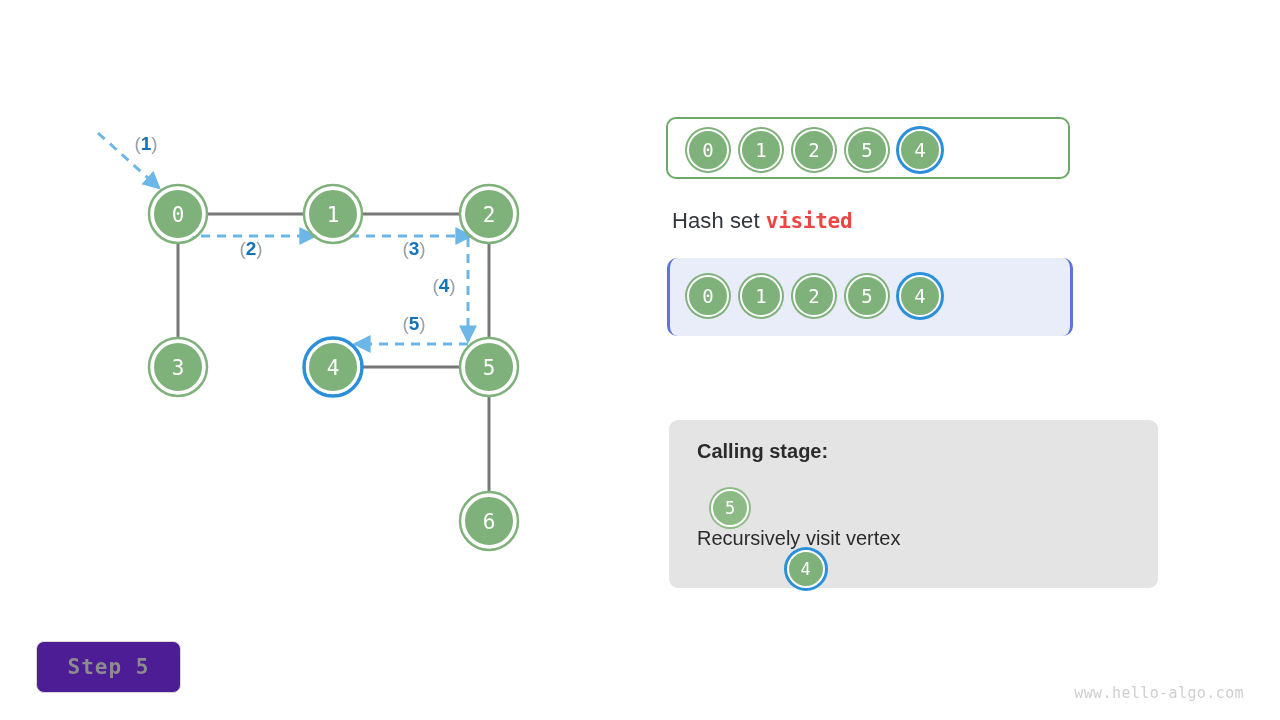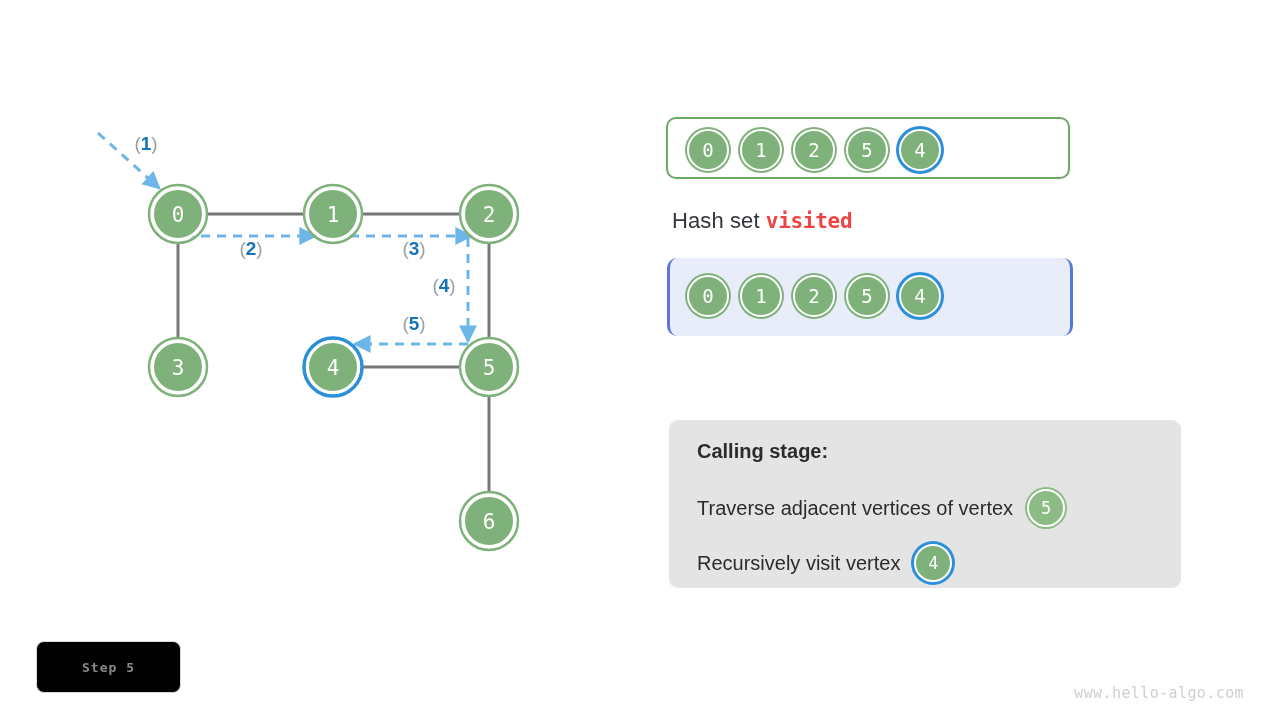--- a/index.html
+++ b/index.html
@@ -110,40 +110,39 @@
 
   
   .stage-card {
     position: absolute;
     left: 3px;
     top: 420px;
     width: 489px;
     height: 168px;
     background: #e4e4e4;
     border-radius: 9px;
-    padding-left: 23px;
   }
   .stage-title {
     position: absolute;
     left: 28px;
     top: 20px;
     font-size: 20px;
     font-weight: bold;
     color: #2b2b2b;
   }
   .stage-line {
     position: absolute;
     display: flex;
     align-items: center;
     font-size: 20px;
     color: #2b2b2b;
     white-space: nowrap;
   }
   .stage-line.l1 { left: 28px; top: 69px; }
-  .stage-line.l2 { left: 28px; top: 124px; }
+  .stage-line.l2 { left: 28px; top: 107px; flex-direction: column; }
 
   .mini-chip {
     width: 38px;
     height: 38px;
     border-radius: 50%;
     background: #8dbb86;
     border: 2px solid #ffffff;
     box-shadow: 0 0 0 2px #8dbb86;
     color: #ffffff;
     font-family: "DejaVu Sans Mono", "Liberation Mono", monospace;
@@ -160,28 +159,28 @@
     box-shadow: 0 0 0 3px #2b90d9;
   }
 
   
   .step-badge {
     position: absolute;
     left: 36px;
     top: 641px;
     width: 145px;
     height: 52px;
-    background: #000000;
+    background: #4c1d95;
     border: 1px solid #d8d8d8;
     border-radius: 8px;
     display: flex;
     align-items: center;
     justify-content: center;
     font-family: "DejaVu Sans Mono", "Liberation Mono", monospace;
-    font-size: 13px;
+    font-size: 21px;
     font-weight: bold;
     color: #8c8c8c;
     letter-spacing: 1px;
     box-sizing: border-box;
   }
 
   
   .watermark {
     position: absolute;
     right: 36px;
@@ -292,21 +291,20 @@
         <div class="chip">2</div>
         <div class="chip">5</div>
         <div class="chip highlight">4</div>
       </div>
   </div>
 
   <div class="stage-card">
     <div class="stage-title">Calling stage:</div>
 
     <div class="stage-line l1">
-      <span>Traverse adjacent vertices of vertex</span>
       <span class="mini-chip" id="stage-chip-1">5</span>
     </div>
 
     <div class="stage-line l2">
       <span>Recursively visit vertex</span>
       <span class="mini-chip highlight" id="stage-chip-2">4</span>
     </div>
   </div>
 </div>
 

